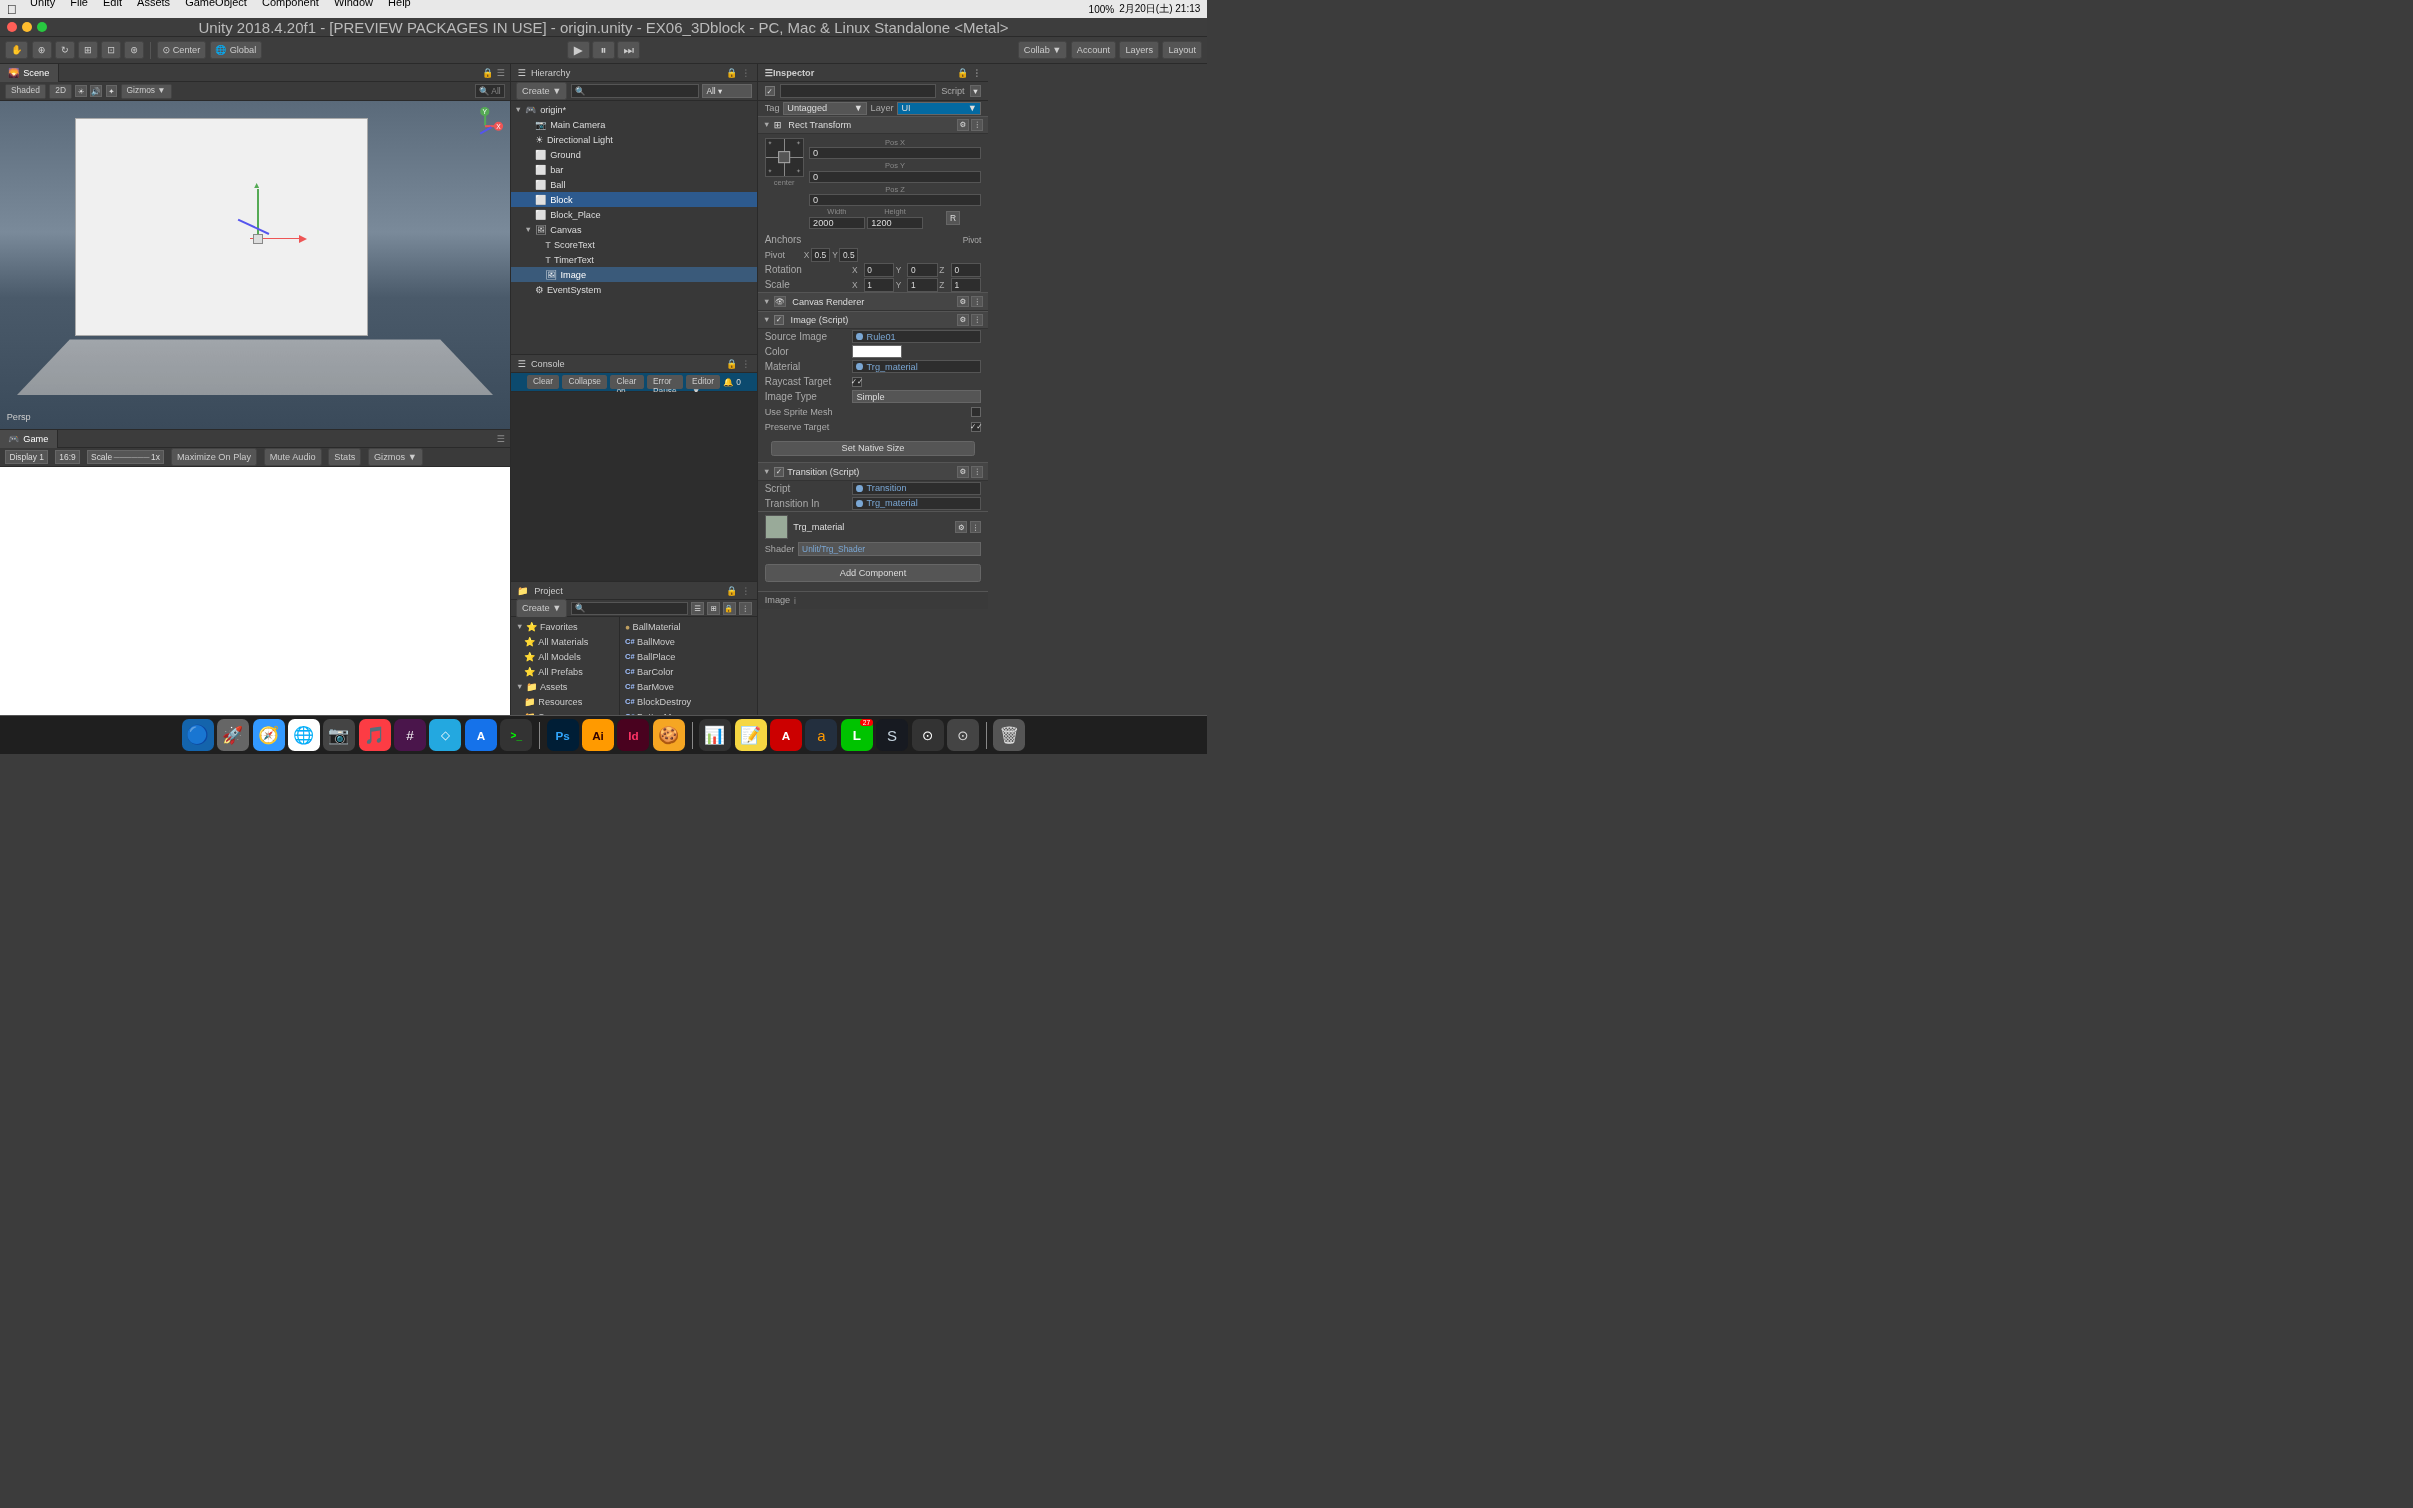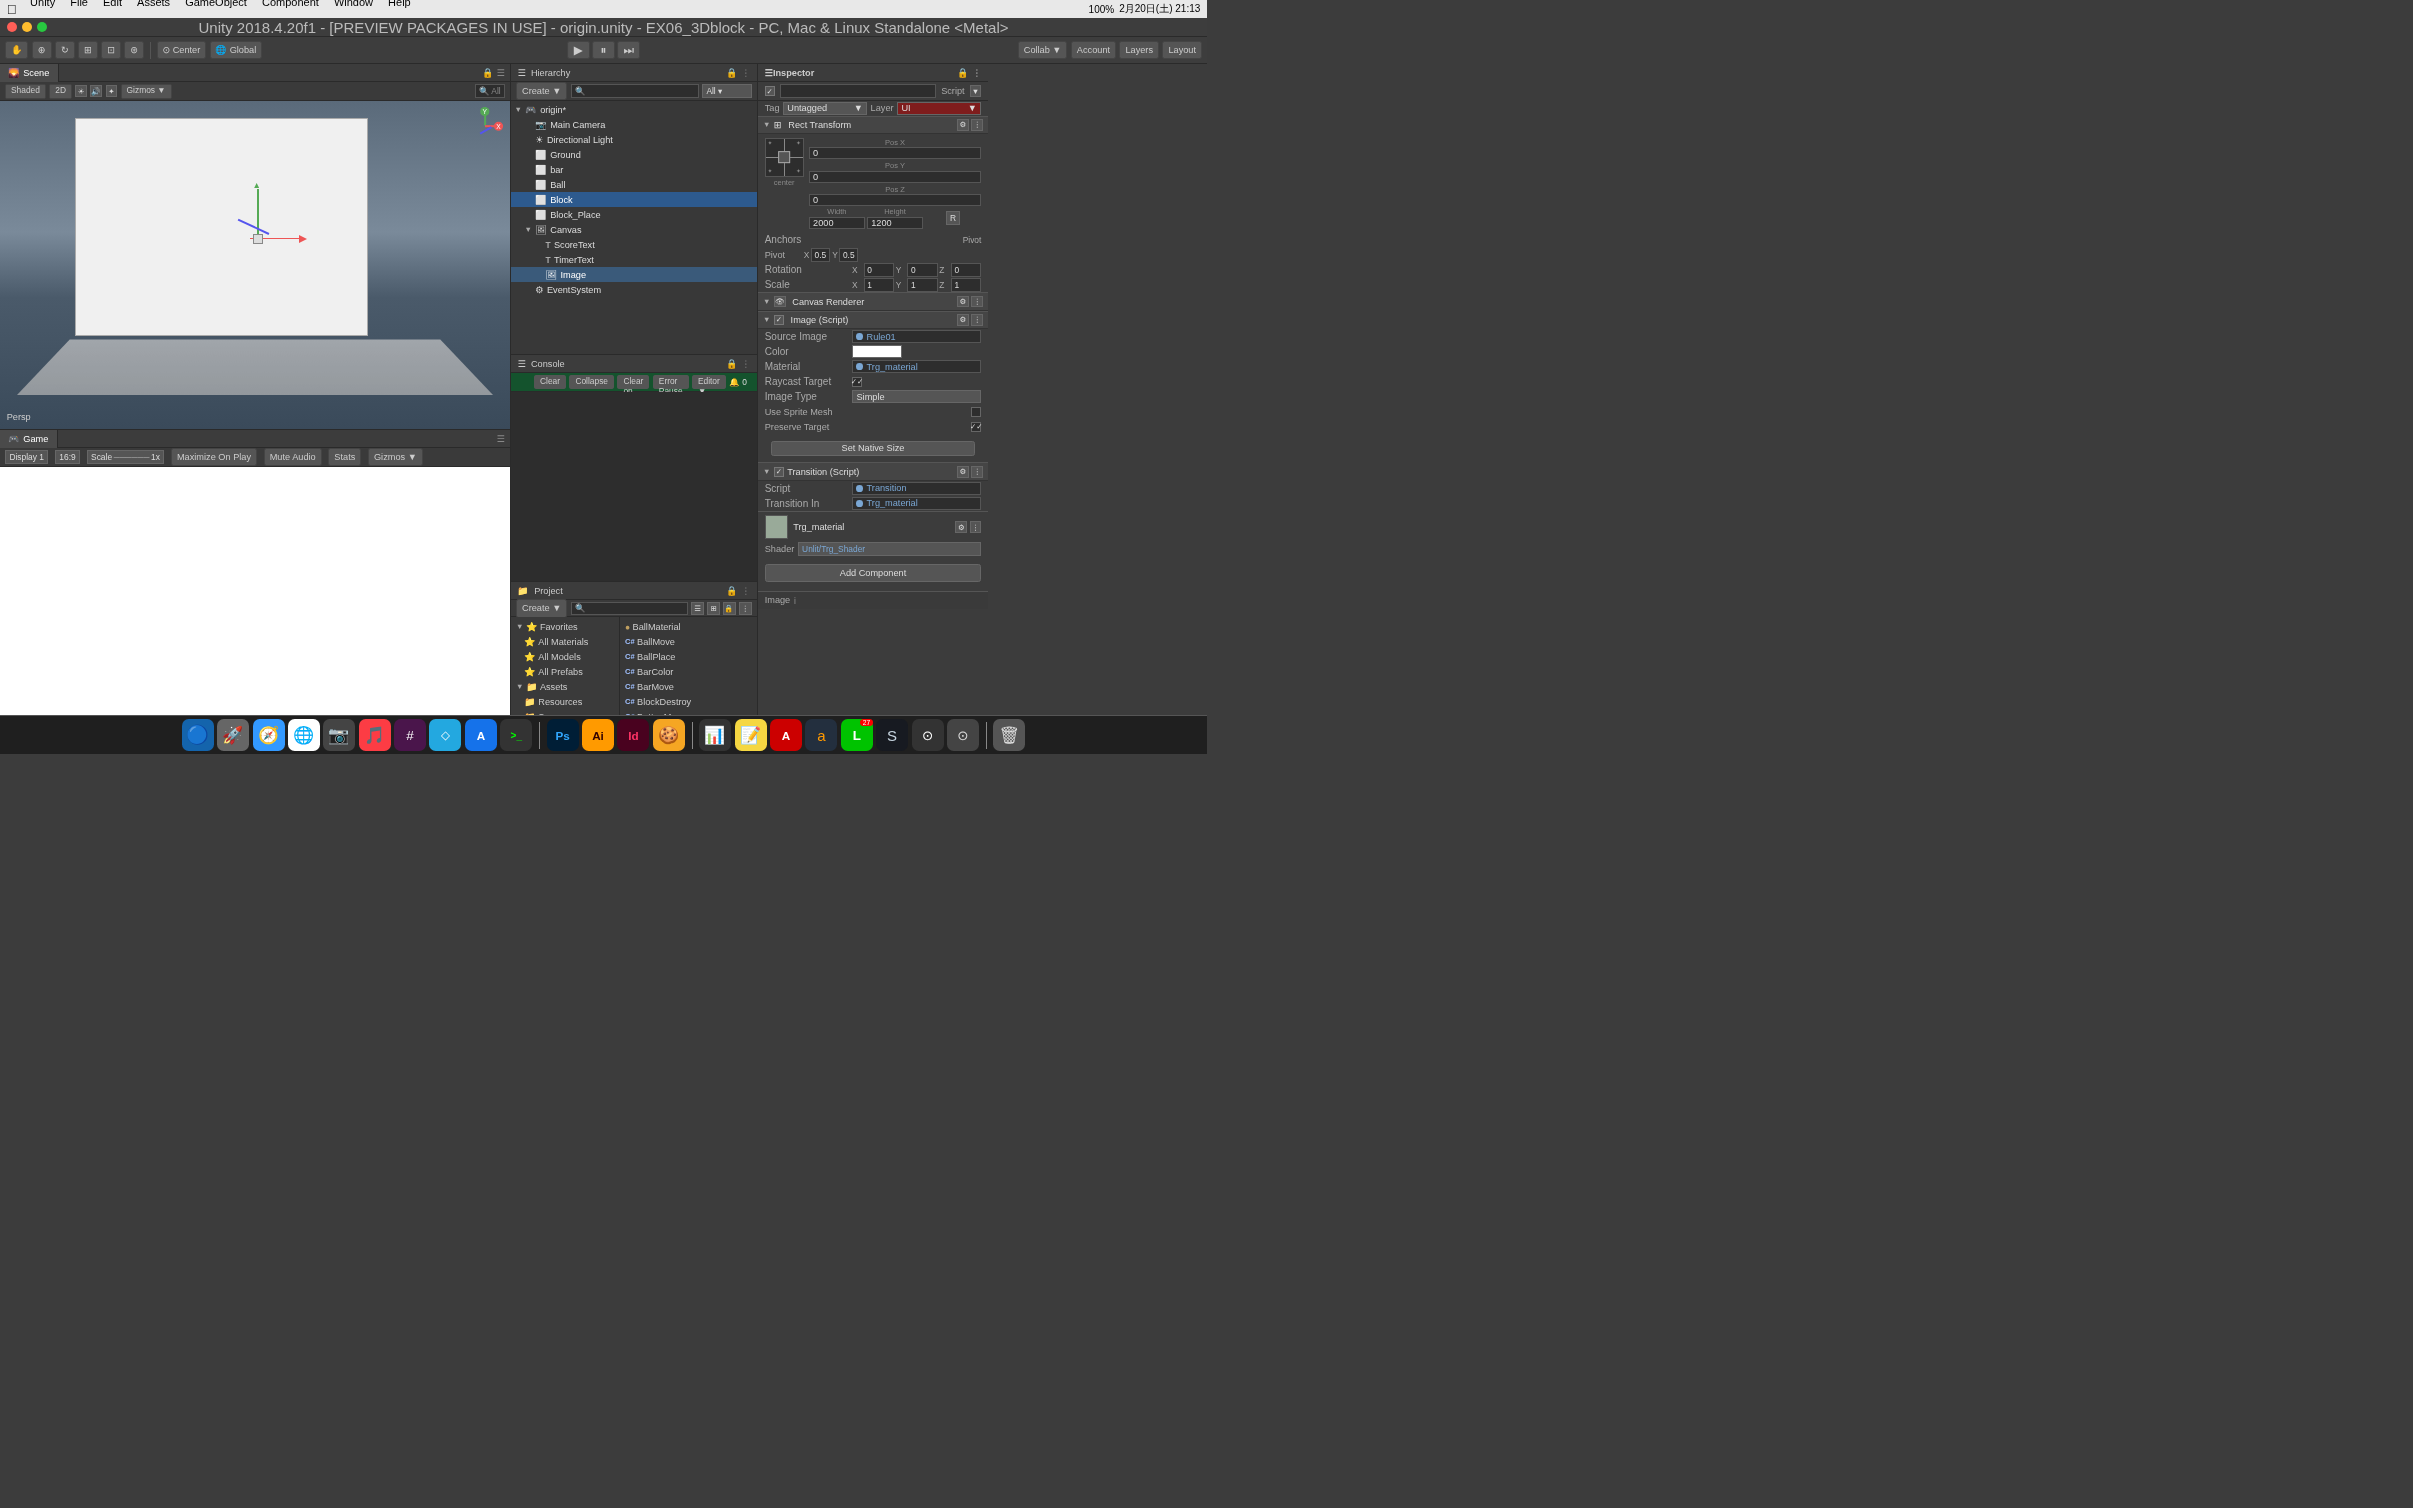--- a/index.html
+++ b/index.html
@@ -455,21 +455,21 @@
       padding: 0 3.4px;
       color: #ddd;
       font-size: 9.2px;
       display: flex;
       align-items: center;
       justify-content: space-between;
     }
     .layer-label { color: #aaa; }
     .layer-dropdown {
       flex: 1;
-      background: #7f1d1d;
+      background: #0369a1;
       border: 0.8px solid #666;
       height: 13.4px;
       padding: 0 3.4px;
       color: #ddd;
       font-size: 9.2px;
       display: flex;
       align-items: center;
       justify-content: space-between;
     }
 
@@ -513,24 +513,24 @@
       padding: 0 5px;
       gap: 2.5px;
       font-size: 9.2px;
       color: #ccc;
       cursor: pointer;
     }
 
     
     .console-toolbar {
       height: 18.4px;
-      background: #14532d;
-      display: flex;
-      align-items: center;
-      padding: 0 23px;
+      background: #0c4a6e;
+      display: flex;
+      align-items: center;
+      padding: 0 16px;
       gap: 3.4px;
       border-bottom: 0.8px solid #2a2a2a;
     }
     .console-btn {
       height: 13.4px;
       padding: 0 5px;
       background: #555;
       border: 0.8px solid #555;
       border-radius: 1.7px;
       color: #ccc;

